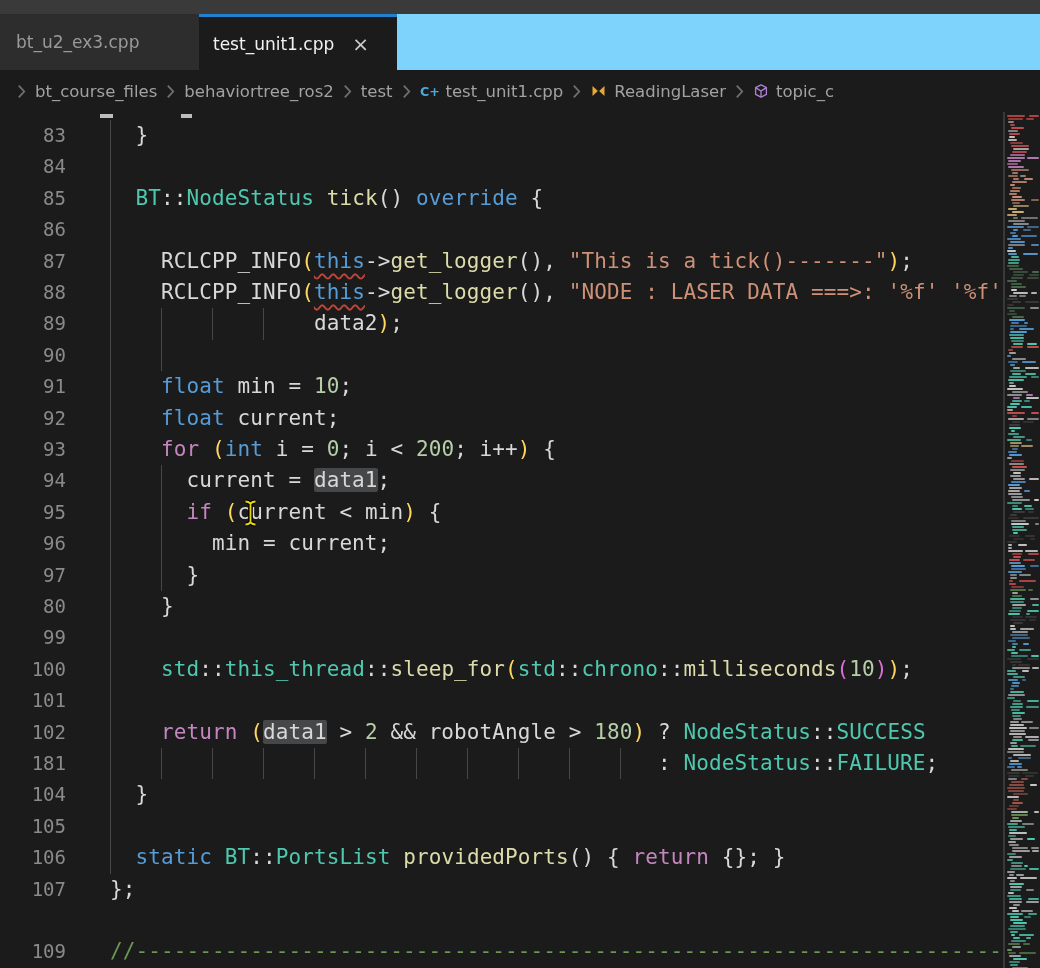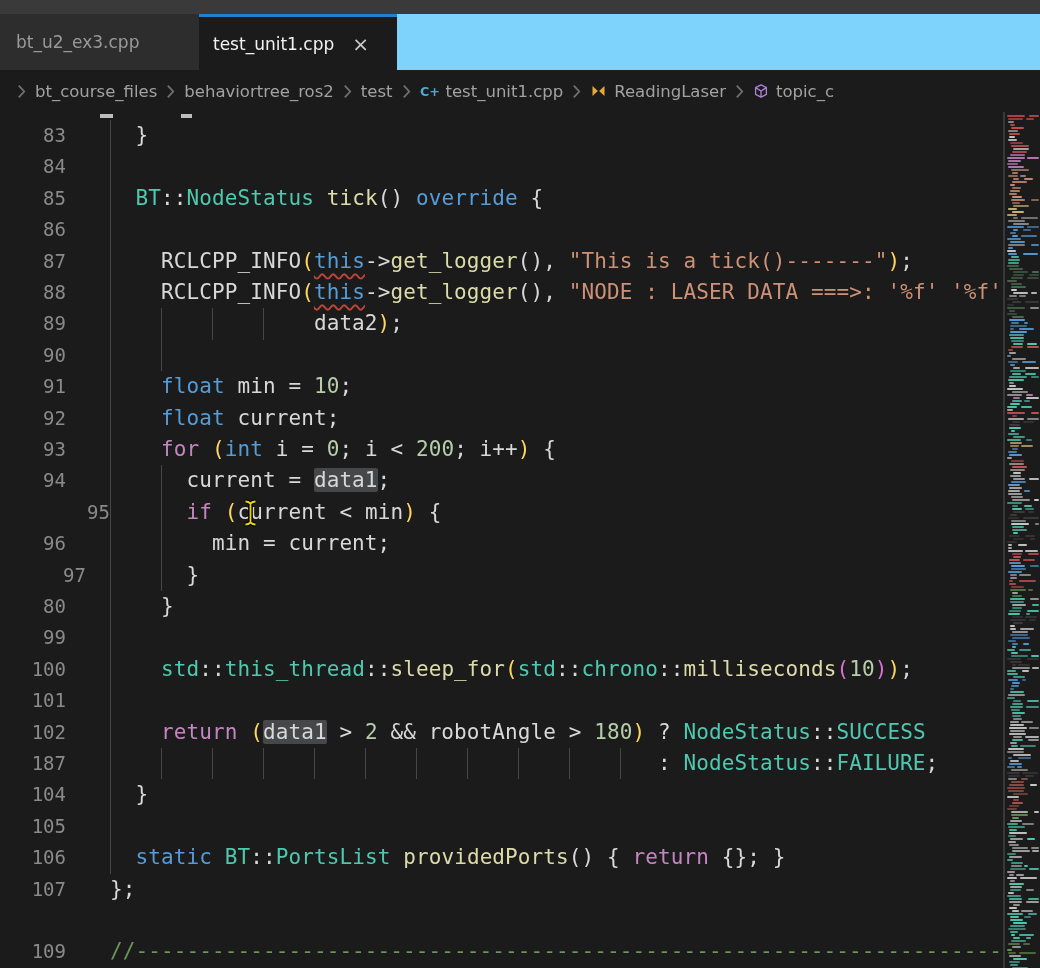--- a/index.html
+++ b/index.html
@@ -180,37 +180,37 @@
       </div>
       <div class="row" style="top: 353.4px;">
         <div class="guide" style="left: 110px; background: rgb(71, 71, 71);"></div>
         <div class="guide" style="left: 160.96px; background: rgb(71, 71, 71);"></div>
         <div class="ln" style="color: rgb(138, 138, 138);">94</div>
         <div class="code"><span style="color: rgb(216, 216, 216);">      current = </span><span class="hl" style="color: rgb(216, 216, 216);">data1</span><span style="color: rgb(216, 216, 216);">;</span></div>
       </div>
       <div class="row" style="top: 384.8px;">
         <div class="guide" style="left: 110px; background: rgb(71, 71, 71);"></div>
         <div class="guide" style="left: 160.96px; background: rgb(71, 71, 71);"></div>
-        <div class="ln" style="color: rgb(138, 138, 138); margin-left: 44px;">95</div>
+        <div class="ln" style="color: rgb(138, 138, 138);">95</div>
         <div class="code"><span style="color: rgb(216, 216, 216);">      </span><span style="color: rgb(197, 134, 192);">if</span><span style="color: rgb(216, 216, 216);"> </span><span style="color: rgb(255, 215, 94);">(</span><span style="color: rgb(216, 216, 216);">current &lt; min</span><span style="color: rgb(255, 215, 94);">)</span><span style="color: rgb(216, 216, 216);"> {</span></div>
         <div class="cursorI" style="left: 243.14px; top: 2px;"><svg width="15" height="28" viewBox="0 0 15 28">
             <path d="M2.5 2.5 Q5.5 2.5 7.5 4.5 Q9.5 2.5 12.5 2.5 M7.5 4.5 V23.5 M2.5 25.5 Q5.5 25.5 7.5 23.5 Q9.5 25.5 12.5 25.5" stroke="#000" stroke-width="4.5" fill="none"></path>
             <path d="M2.5 2.5 Q5.5 2.5 7.5 4.5 Q9.5 2.5 12.5 2.5 M7.5 4.5 V23.5 M2.5 25.5 Q5.5 25.5 7.5 23.5 Q9.5 25.5 12.5 25.5" stroke="#e8d80c" stroke-width="1.8" fill="none"></path>
           </svg></div>
       </div>
       <div class="row" style="top: 416.2px;">
         <div class="guide" style="left: 110px; background: rgb(71, 71, 71);"></div>
         <div class="guide" style="left: 160.96px; background: rgb(71, 71, 71);"></div>
         <div class="ln" style="color: rgb(138, 138, 138);">96</div>
         <div class="code"><span style="color: rgb(216, 216, 216);">        min = current;</span></div>
       </div>
       <div class="row" style="top: 447.6px;">
         <div class="guide" style="left: 110px; background: rgb(71, 71, 71);"></div>
         <div class="guide" style="left: 160.96px; background: rgb(71, 71, 71);"></div>
-        <div class="ln" style="color: rgb(138, 138, 138); padding-left: 20px;">97</div>
+        <div class="ln" style="color: rgb(138, 138, 138);">97</div>
         <div class="code"><span style="color: rgb(216, 216, 216);">      }</span></div>
       </div>
       <div class="row" style="top: 479px;">
         <div class="guide" style="left: 110px; background: rgb(71, 71, 71);"></div>
         <div class="ln" style="color: rgb(138, 138, 138);">80</div>
         <div class="code"><span style="color: rgb(216, 216, 216);">    }</span></div>
       </div>
       <div class="row" style="top: 510.4px;">
         <div class="guide" style="left: 110px; background: rgb(71, 71, 71);"></div>
         <div class="ln" style="color: rgb(138, 138, 138);">99</div>
@@ -236,21 +236,21 @@
         <div class="guide" style="left: 160.96px; background: rgb(71, 71, 71);"></div>
         <div class="guide" style="left: 211.92px; background: rgb(71, 71, 71);"></div>
         <div class="guide" style="left: 262.88px; background: rgb(71, 71, 71);"></div>
         <div class="guide" style="left: 313.84px; background: rgb(71, 71, 71);"></div>
         <div class="guide" style="left: 364.8px; background: rgb(71, 71, 71);"></div>
         <div class="guide" style="left: 415.76px; background: rgb(71, 71, 71);"></div>
         <div class="guide" style="left: 466.72px; background: rgb(71, 71, 71);"></div>
         <div class="guide" style="left: 517.68px; background: rgb(71, 71, 71);"></div>
         <div class="guide" style="left: 568.64px; background: rgb(71, 71, 71);"></div>
         <div class="guide" style="left: 619.6px; background: rgb(71, 71, 71);"></div>
-        <div class="ln" style="color: rgb(138, 138, 138);">187</div>
+        <div class="ln" style="color: rgb(138, 138, 138);">181</div>
         <div class="code"><span style="color: rgb(216, 216, 216);">                                           </span><span style="color: rgb(216, 216, 216);">: </span><span style="color: rgb(78, 201, 176);">NodeStatus</span><span style="color: rgb(216, 216, 216);">::</span><span style="color: rgb(78, 201, 176);">FAILURE</span><span style="color: rgb(216, 216, 216);">;</span></div>
       </div>
       <div class="row" style="top: 667.4px;">
         <div class="guide" style="left: 110px; background: rgb(71, 71, 71);"></div>
         <div class="ln" style="color: rgb(138, 138, 138);">104</div>
         <div class="code"><span style="color: rgb(216, 216, 216);">  }</span></div>
       </div>
       <div class="row" style="top: 698.8px;">
         <div class="guide" style="left: 110px; background: rgb(71, 71, 71);"></div>
         <div class="ln" style="color: rgb(138, 138, 138);">105</div>

